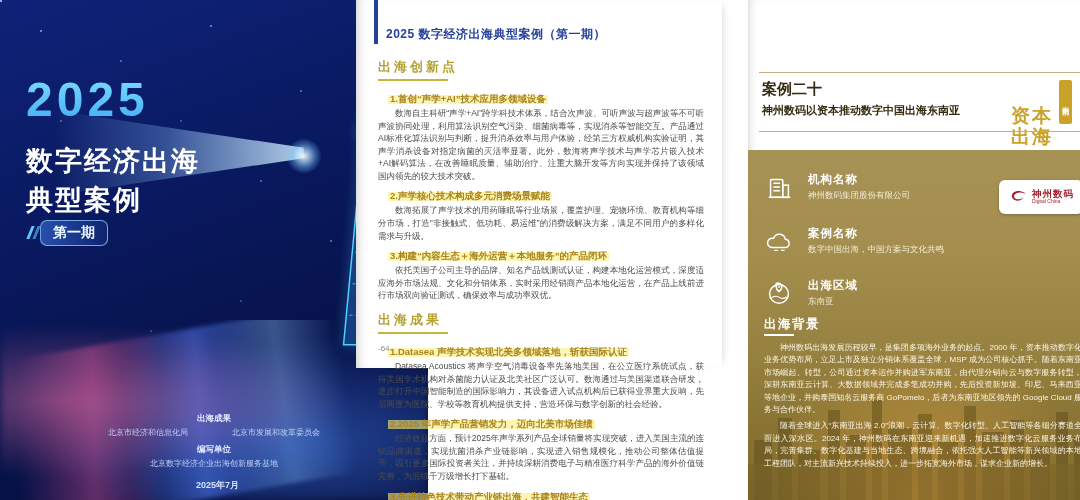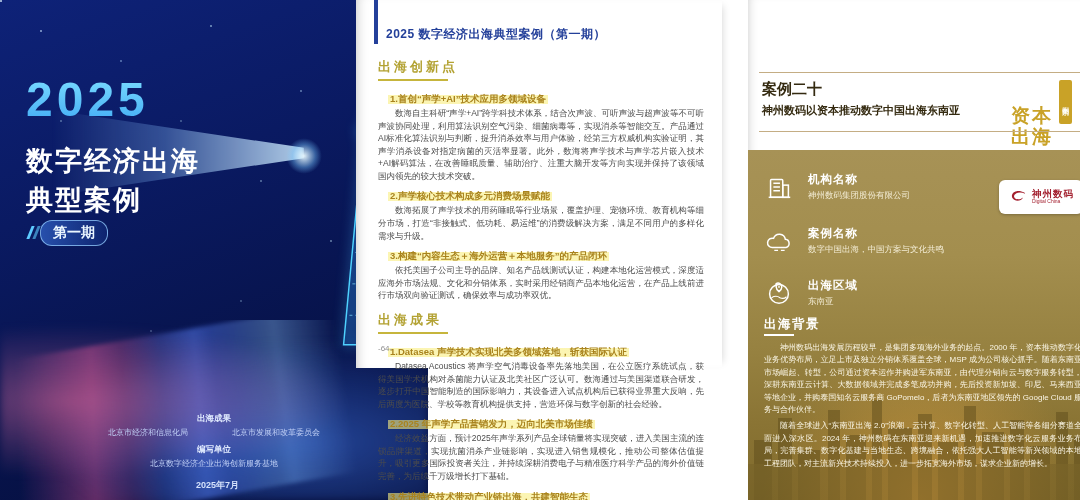--- a/index.html
+++ b/index.html
@@ -11,21 +11,21 @@
     background:linear-gradient(160deg,#0e2278 0%,#0a1a62 35%,#07134b 68%,#050e3a 100%);}
   .stars{position:absolute;left:0;top:0;width:2px;height:2px;border-radius:50%;background:rgba(220,240,255,.9);
     box-shadow:40px 30px 0 rgba(200,230,255,.7),120px 60px 0 rgba(180,220,255,.5),210px 25px 0 rgba(200,240,255,.6),
     300px 90px 0 rgba(190,230,255,.5),260px 180px 0 rgba(200,240,255,.45),90px 210px 0 rgba(190,230,255,.4),
     180px 120px 0 rgba(200,240,255,.35),330px 240px 0 rgba(200,240,255,.5),150px 330px 0 rgba(190,230,255,.3),
     60px 120px 0 rgba(200,240,255,.4),240px 300px 0 rgba(190,230,255,.35);}
   .year{position:absolute;left:26px;top:72px;font-size:48px;font-weight:800;letter-spacing:4px;
     background:linear-gradient(180deg,#7fe0ff 0%,#3fa9f5 100%);-webkit-background-clip:text;background-clip:text;color:transparent;}
   .cover-title{position:absolute;left:26px;top:142px;color:#ffffff;font-weight:800;font-size:27px;letter-spacing:2px;line-height:1.45;}
   .issue-badge{position:absolute;left:40px;top:220px;padding:3px 12px;font-size:14px;font-weight:700;color:#eaf6ff;
-    border:1px solid rgba(150,205,255,.75);border-radius:12px;
+    border:1px solid rgba(150,205,255,.75);border-radius:7px;
     background:linear-gradient(90deg,rgba(64,125,235,.55),rgba(28,70,165,.25));}
   .issue-badge::before{content:"";position:absolute;left:-12px;top:5px;width:3px;height:13px;background:#5ecbff;
     transform:skewX(-22deg);box-shadow:6px 0 0 rgba(94,203,255,.6);}
   .beam{position:absolute;left:52px;top:110px;width:252px;height:86px;
     clip-path:polygon(100% 44%,0 0,0 100%,100% 56%);
     background:linear-gradient(to left,rgba(205,235,255,.85),rgba(140,195,255,.32) 55%,rgba(120,170,255,0));
     filter:blur(1.5px);}
   .lamp-flare{position:absolute;left:286px;top:138px;width:36px;height:36px;border-radius:50%;
     background:radial-gradient(circle,rgba(235,250,255,.95),rgba(120,200,255,.4) 45%,transparent 70%);}
   .lighthouse{position:absolute;right:0px;top:92px;width:108px;height:262px;

